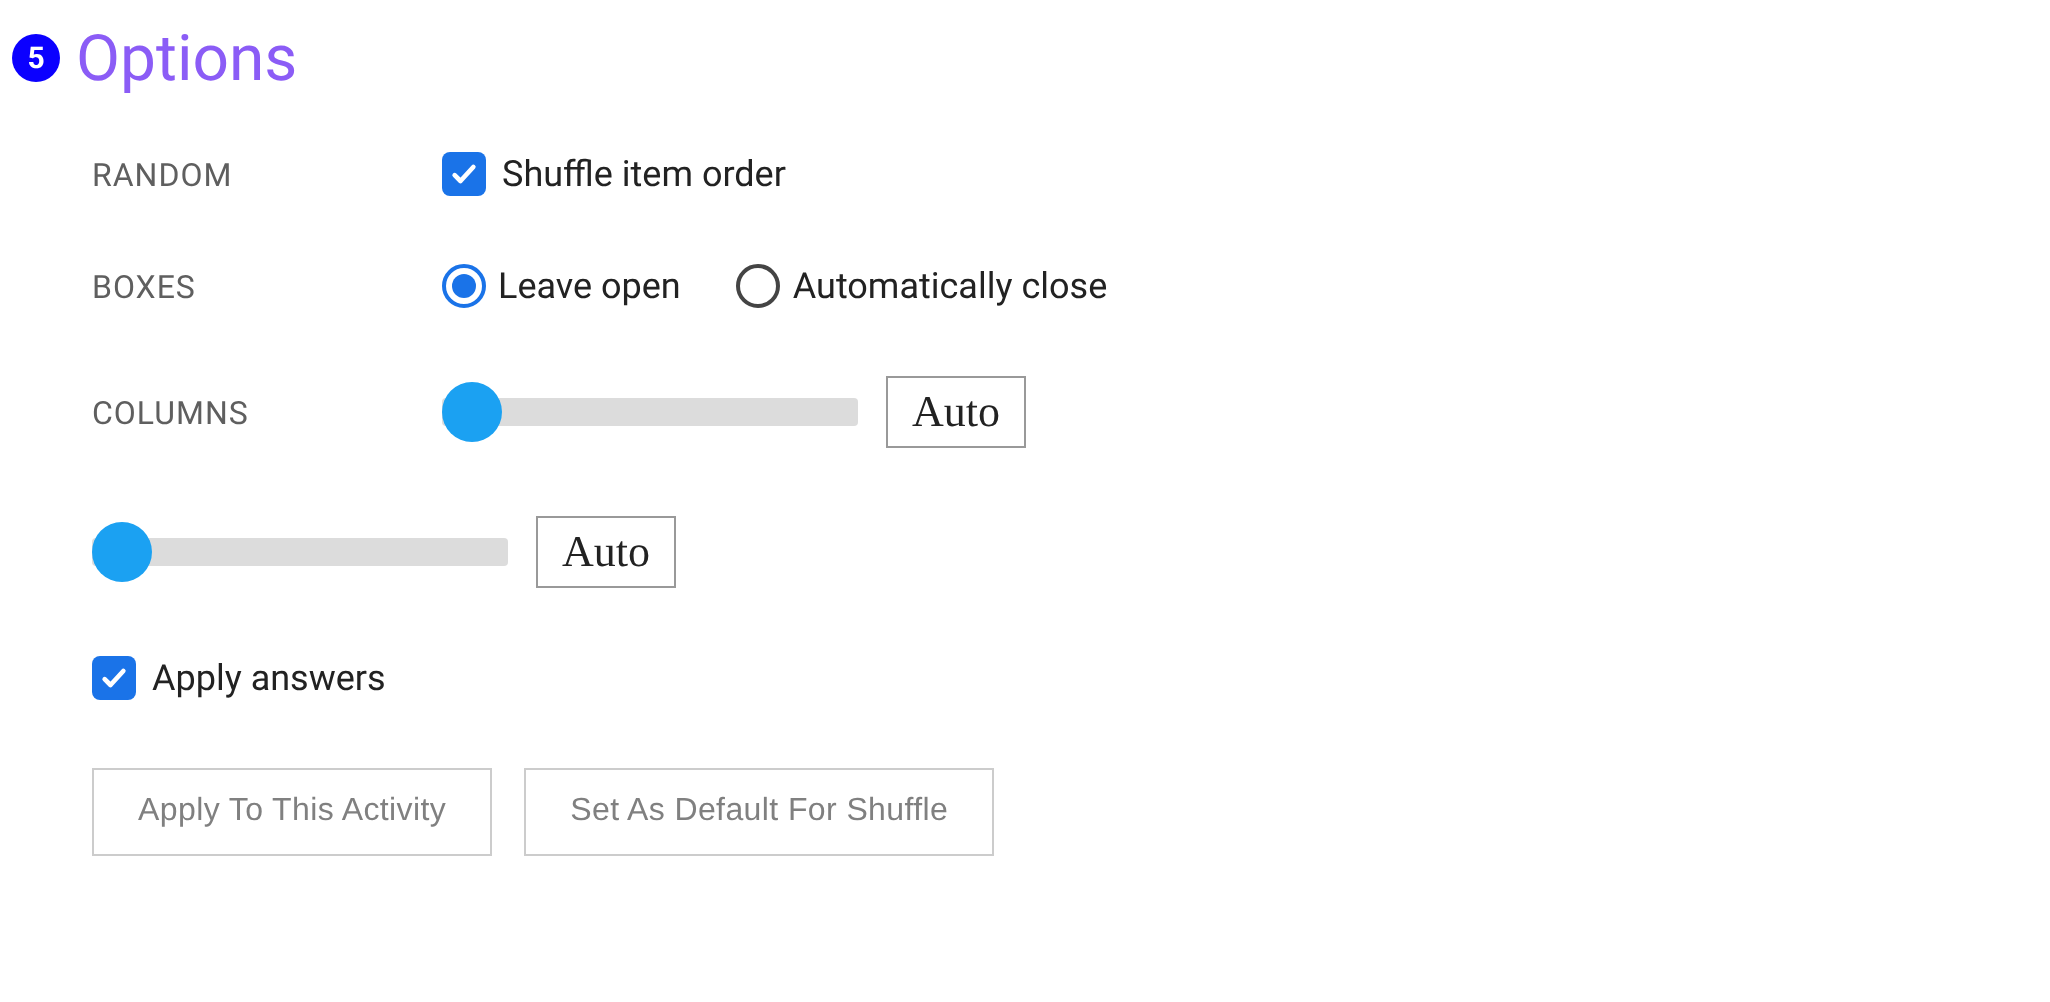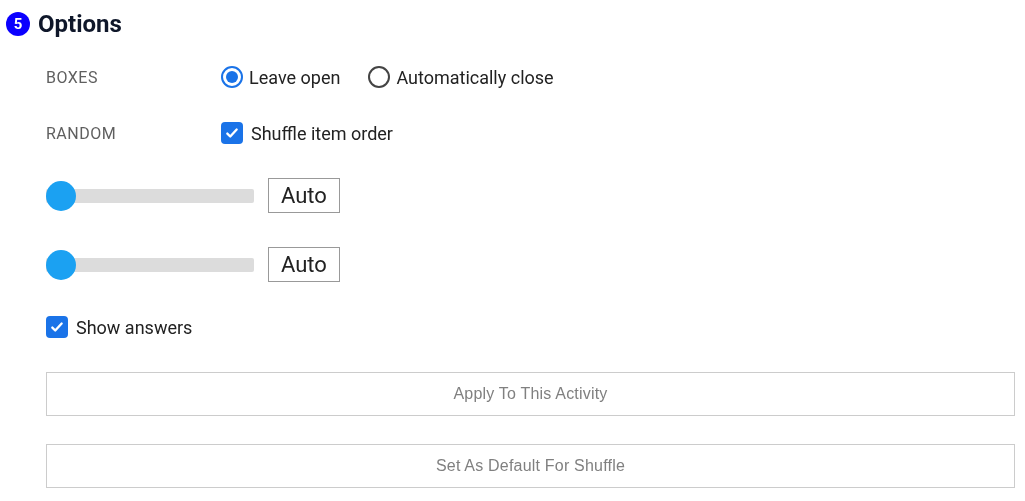--- a/index.html
+++ b/index.html
@@ -23,23 +23,23 @@
     border-radius: 50%;
     background: #0b00ff;
     color: #fff;
     display: flex;
     align-items: center;
     justify-content: center;
     font-weight: 700;
     font-size: 15px;
   }
   .section-title {
-    font-size: 24px;
-    font-weight: 700;
-    color: #0f172a;
+    font-size: 32px;
+    font-weight: 400;
+    color: #8b5cf6;
   }
   .options-body {
     padding-left: 40px;
   }
   .row {
     display: flex;
     align-items: center;
     margin-bottom: 34px;
   }
   .row-label {
@@ -102,20 +102,21 @@
   .checkbox svg { stroke: #fff; }
   .ctrl-label {
     font-size: 18px;
     color: #222;
   }
   
   .slider-group {
     display: flex;
     align-items: center;
     gap: 14px;
+    font-family: Liberation Serif, serif;
   }
   .slider {
     position: relative;
     width: 208px;
     height: 30px;
     display: flex;
     align-items: center;
   }
   .slider-track {
     position: absolute;
@@ -137,23 +138,22 @@
     border: 1px solid #999;
     padding: 4px 12px;
     font-size: 22px;
     min-width: 70px;
     text-align: left;
     background: #fff;
   }
   
   .footer-buttons {
     display: flex;
-    gap: 28px;
+    gap: 16px;
     margin-top: 24px;
-    flex-direction: column;
   }
   .btn {
     border: 1px solid #ccc;
     background: #fff;
     color: #808080;
     font-size: 16px;
     padding: 12px 22px;
     cursor: pointer;
     letter-spacing: 0.2px;
   }
@@ -162,48 +162,49 @@
 <body>
 
 <div class="section-header">
   <div class="step-badge">5</div>
   <div class="section-title">Options</div>
 </div>
 
 <div class="options-body">
 
   <div class="row">
-    <div class="row-label">BOXES</div>
-    <div class="row-controls">
-      <div class="radio-wrap">
-        <div class="radio selected"></div>
-        <span class="ctrl-label">Leave open</span>
-      </div>
-      <div class="radio-wrap">
-        <div class="radio"></div>
-        <span class="ctrl-label">Automatically close</span>
-      </div>
-    </div>
-  </div>
-
-  <div class="row">
     <div class="row-label">RANDOM</div>
     <div class="row-controls">
       <div class="check-wrap">
         <div class="checkbox checked">
           <svg width="14" height="14" viewBox="0 0 24 24" fill="none" stroke-width="4" stroke-linecap="round" stroke-linejoin="round">
               <polyline points="4 13 9 18 20 6"></polyline>
             </svg>
         </div>
         <span class="ctrl-label">Shuffle item order</span>
       </div>
     </div>
   </div>
 
   <div class="row">
+    <div class="row-label">BOXES</div>
+    <div class="row-controls">
+      <div class="radio-wrap">
+        <div class="radio selected"></div>
+        <span class="ctrl-label">Leave open</span>
+      </div>
+      <div class="radio-wrap">
+        <div class="radio"></div>
+        <span class="ctrl-label">Automatically close</span>
+      </div>
+    </div>
+  </div>
+
+  <div class="row">
+    <div class="row-label">COLUMNS</div>
     <div class="row-controls">
       <div class="slider-group">
         <div class="slider">
           <div class="slider-track"></div>
           <div class="slider-thumb"></div>
         </div>
         <div class="slider-value-box">Auto</div>
       </div>
     </div>
   </div>
@@ -221,21 +222,21 @@
   </div>
 
   <div class="row">
     <div class="row-controls">
       <div class="check-wrap">
         <div class="checkbox checked">
           <svg width="14" height="14" viewBox="0 0 24 24" fill="none" stroke-width="4" stroke-linecap="round" stroke-linejoin="round">
               <polyline points="4 13 9 18 20 6"></polyline>
             </svg>
         </div>
-        <span class="ctrl-label">Show answers</span>
+        <span class="ctrl-label">Apply answers</span>
       </div>
     </div>
   </div>
 
   <div class="footer-buttons">
     <button class="btn">Apply To This Activity</button>
     <button class="btn">Set As Default For Shuffle</button>
   </div>
 
 </div>

